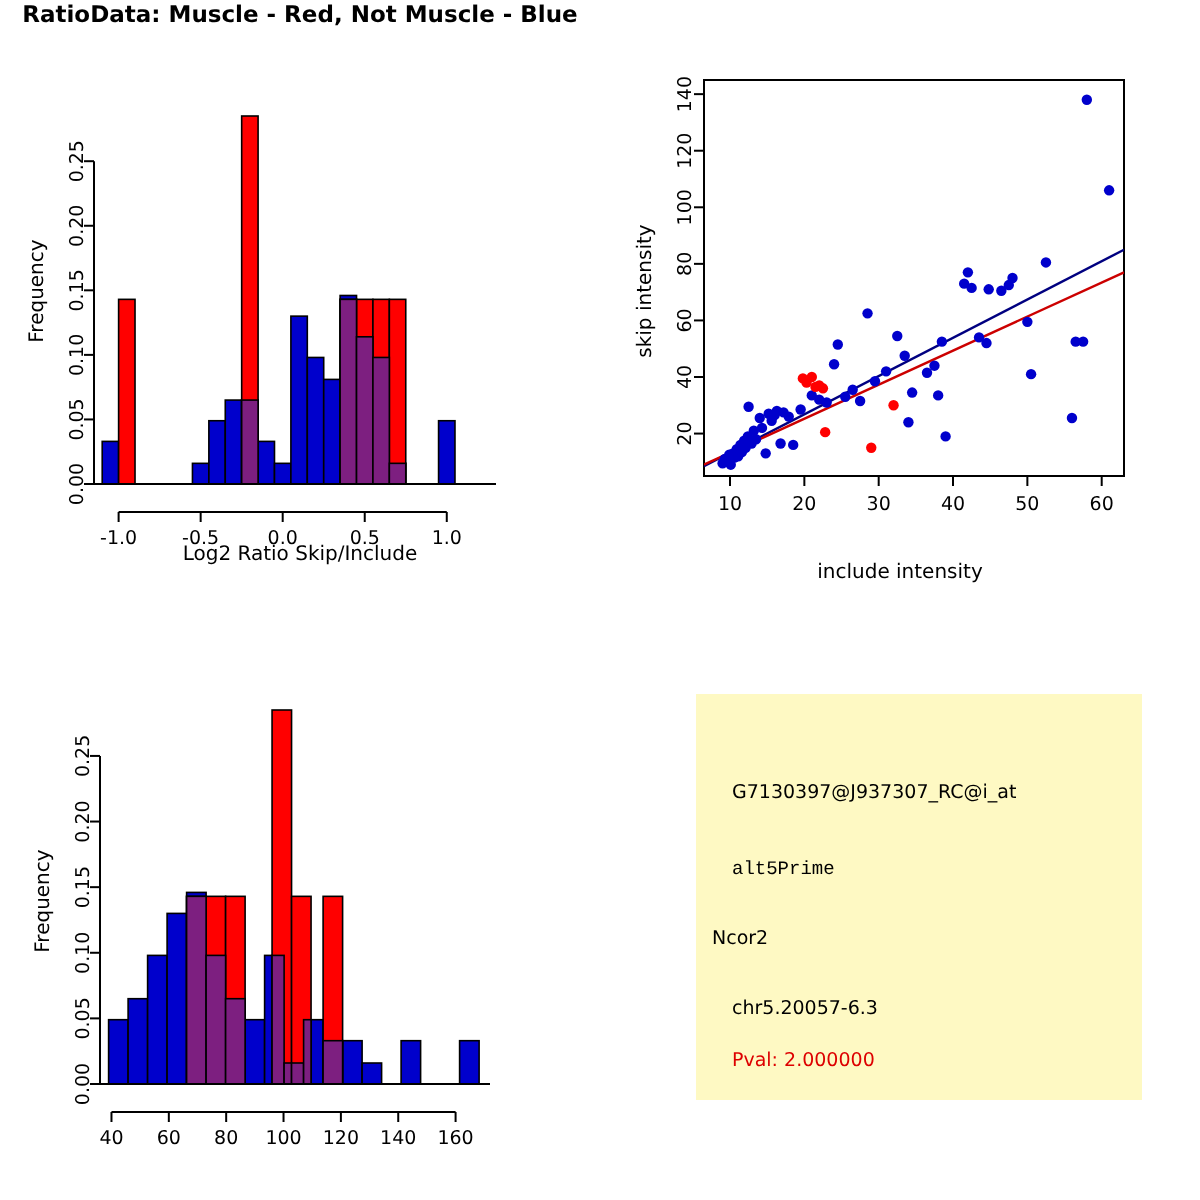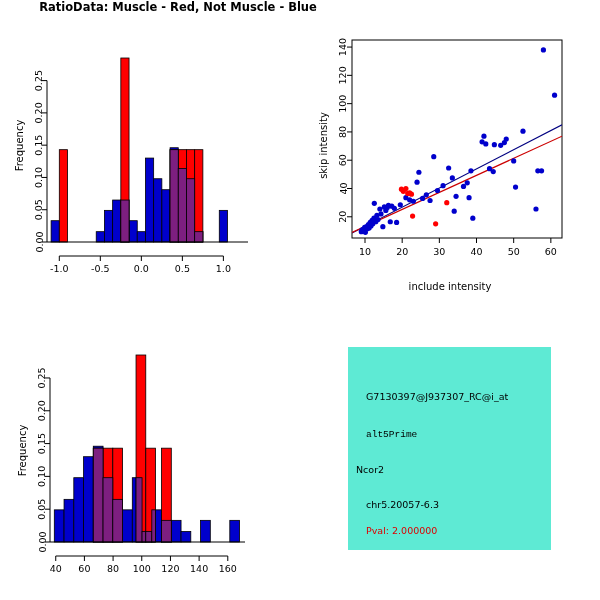--- a/index.html
+++ b/index.html
@@ -7,33 +7,33 @@
   #root{position:relative;width:600px;height:600px;}
   .panel{position:absolute;}
   .ptitle{
     font-family:"DejaVu Sans",sans-serif;
     font-weight:bold;font-size:11.5px;color:#000;
     text-align:center;white-space:nowrap;
   }
   .axlabel{font-size:10px;font-family:"DejaVu Sans",sans-serif;text-align:center;white-space:nowrap;}
   .vrot{transform:rotate(-90deg);transform-origin:50% 50%;}
   svg{display:block;}
-  .infobox{background:#5eead4;}
+  .infobox{background:#fef9c3;padding-left:20px;}
   .infotext{
     font-family:"DejaVu Sans",sans-serif;font-size:9.5px;color:#000;white-space:nowrap;
   }
   .infotext.pval{color:#dd0000;}
 </style>
 </head>
 <body>
 
 <div id="root">
 
   <div class="panel" style="left:0px;top:0px;width:300px;height:300px;">
-    <div class="ptitle" style="left:0;top:0;width:300px;position:absolute;margin-left:28px;">RatioData: Muscle - Red, Not Muscle - Blue</div>
+    <div class="ptitle" style="left:0;top:0;width:300px;position:absolute;">RatioData: Muscle - Red, Not Muscle - Blue</div>
     <svg width="300" height="300" style="position:absolute;left:0;top:0;">
       <g id="hist1-bars">
           <rect x="51.102040816326515" y="220.69473684210527" width="8.204081632653065" height="21.30526315789473" fill="#0000cc" stroke="#000" stroke-width="0.8"></rect>
           <rect x="96.22448979591834" y="231.6701754385965" width="8.204081632653072" height="10.329824561403512" fill="#0000cc" stroke="#000" stroke-width="0.8"></rect>
           <rect x="104.42857142857142" y="210.36491228070176" width="8.204081632653072" height="31.63508771929824" fill="#0000cc" stroke="#000" stroke-width="0.8"></rect>
           <rect x="112.63265306122449" y="200.03508771929825" width="8.204081632653057" height="41.96491228070175" fill="#0000cc" stroke="#000" stroke-width="0.8"></rect>
           <rect x="120.83673469387755" y="200.03508771929825" width="8.204081632653057" height="41.96491228070175" fill="#0000cc" stroke="#000" stroke-width="0.8"></rect>
           <rect x="129.0408163265306" y="220.69473684210527" width="8.204081632653043" height="21.30526315789473" fill="#0000cc" stroke="#000" stroke-width="0.8"></rect>
           <rect x="137.24489795918365" y="231.6701754385965" width="8.204081632653072" height="10.329824561403512" fill="#0000cc" stroke="#000" stroke-width="0.8"></rect>
           <rect x="145.44897959183672" y="158.0701754385965" width="8.204081632653043" height="83.9298245614035" fill="#0000cc" stroke="#000" stroke-width="0.8"></rect>
@@ -77,20 +77,21 @@
           <text x="100.32653061224488" y="272" text-anchor="middle" font-size="9.5" font-family="&quot;DejaVu Sans&quot;, sans-serif" fill="#000">-0.5</text>
           <line x1="141.34693877551018" y1="256" x2="141.34693877551018" y2="261" stroke="#000" stroke-width="1"></line>
           <text x="141.34693877551018" y="272" text-anchor="middle" font-size="9.5" font-family="&quot;DejaVu Sans&quot;, sans-serif" fill="#000">0.0</text>
           <line x1="182.36734693877548" y1="256" x2="182.36734693877548" y2="261" stroke="#000" stroke-width="1"></line>
           <text x="182.36734693877548" y="272" text-anchor="middle" font-size="9.5" font-family="&quot;DejaVu Sans&quot;, sans-serif" fill="#000">0.5</text>
           <line x1="223.38775510204079" y1="256" x2="223.38775510204079" y2="261" stroke="#000" stroke-width="1"></line>
           <text x="223.38775510204079" y="272" text-anchor="middle" font-size="9.5" font-family="&quot;DejaVu Sans&quot;, sans-serif" fill="#000">1.0</text>
           <line x1="47" y1="242" x2="248" y2="242" stroke="#000" stroke-width="1"></line>
         </g>
     </svg>
+    <div style="position:absolute;left:0;top:272px;width:300px;" class="axlabel">Log2 Ratio Skip/Include</div>
     <div style="position:absolute;left:-31px;top:140px;width:100px;" class="axlabel vrot">Frequency</div>
   </div>
 
   <div class="panel" style="left:300px;top:0px;width:300px;height:300px;">
     <svg width="300" height="300" style="position:absolute;left:0;top:0;">
       <g id="sc-frame">
           <rect x="52" y="40" width="210" height="198" fill="none" stroke="#000" stroke-width="1"></rect>
           <clipPath id="scclip">
             <rect x="52" y="40" width="210" height="198"></rect>
           </clipPath>

